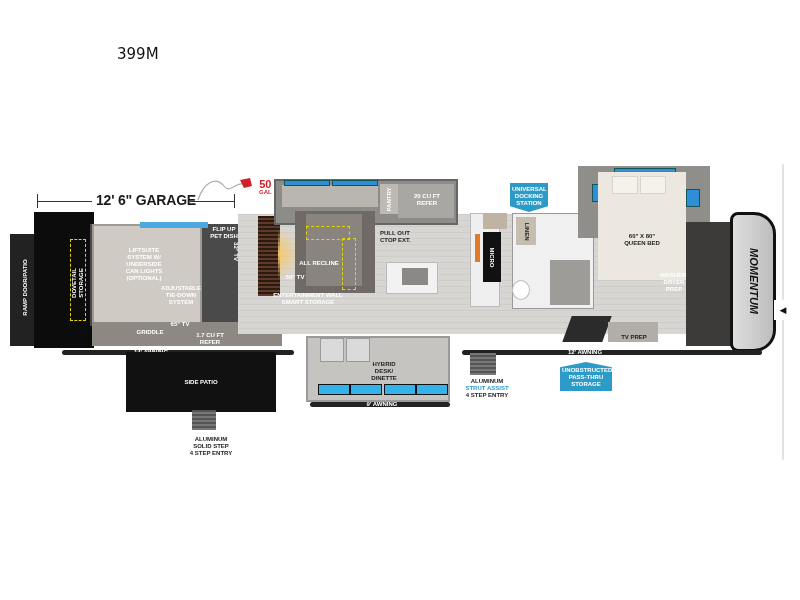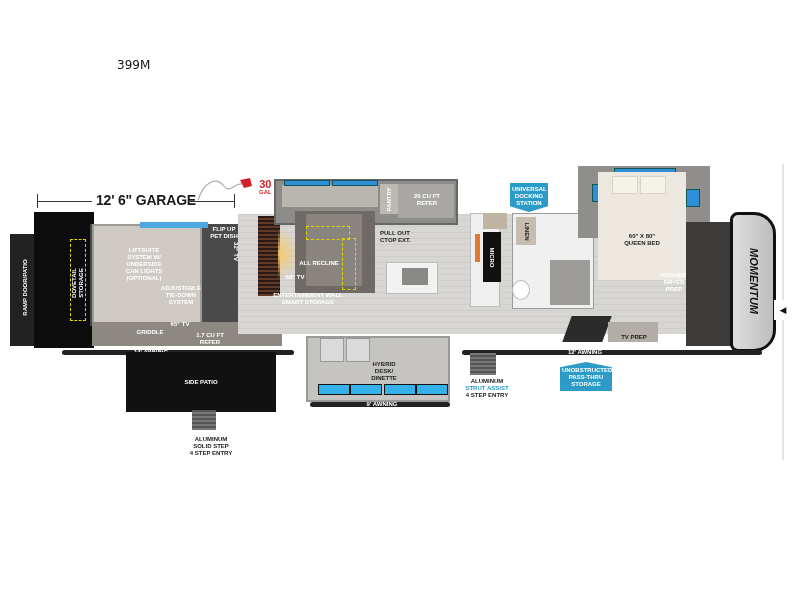--- a/index.html
+++ b/index.html
@@ -1,18 +1,18 @@
 <!DOCTYPE html>
 <html><head>
 <meta charset="utf-8">
 <style>
   html, body { margin:0; padding:0; }
   body { width:800px; height:600px; background:#ffffff; position:relative; overflow:hidden; font-family:"Liberation Sans", sans-serif; }
   .abs { position:absolute; }
-  .model-title { left:117px; top:58px; font-size:12px; color:#111; font-family:"DejaVu Sans", sans-serif; }
+  .model-title { left:117px; top:45px; font-size:15px; color:#111; font-family:"DejaVu Sans", sans-serif; }
   .lbl { position:absolute; font-family:"Liberation Sans", sans-serif; font-weight:bold; font-size:6px; line-height:7px; text-align:center; color:#ffffff; text-transform:uppercase; white-space:pre-line; }
   .lbl.dark { color:#222; }
   .garage-dim { left:96px; top:192px; font-size:14px; font-weight:bold; color:#1a1a1a; letter-spacing:-0.2px; }
   .dimline { height:1px; background:#333; top:201px; }
   .tick { width:1px; height:14px; background:#333; top:194px; }
   .fuel { left:259px; top:180px; color:#d0202a; font-weight:bold; font-size:9px; line-height:8px; text-align:center; }
   .fuel .num { font-size:11px; display:block; }
   .fuel .unit { font-size:6px; display:block; }
 
   
@@ -72,21 +72,21 @@
 <div class="abs dimline" style="left:38px;width:54px;"></div>
 <div class="abs garage-dim">12' 6" GARAGE</div>
 <div class="abs dimline" style="left:190px;width:44px;"></div>
 <div class="abs tick" style="left:234px;"></div>
 
 <svg class="abs" style="left:196px;top:172px;" width="60" height="30">
   <path d="M2 28 C 8 10, 20 4, 28 14 C 34 22, 40 10, 46 12" stroke="#aaa" stroke-width="1.2" fill="none"></path>
   <path d="M44 8 L54 6 L56 14 L48 16 Z" fill="#d0202a"></path>
 </svg>
 <div class="abs fuel">
-  <span class="num">30</span>
+  <span class="num">50</span>
   <span class="unit">GAL</span>
 </div>
 
 <div class="abs ramp"></div>
 <div class="lbl" style="left:-14px;top:284px;width:78px;transform:rotate(-90deg);">RAMP DOOR/PATIO</div>
 <div class="abs ramp-frame"></div>
 <div class="abs garage-floor"></div>
 <div class="abs dovetail"></div>
 <div class="lbl" style="left:48px;top:276px;width:60px;transform:rotate(-90deg);">DOVETAIL STORAGE</div>
 <div class="abs lift-area floor"></div>

